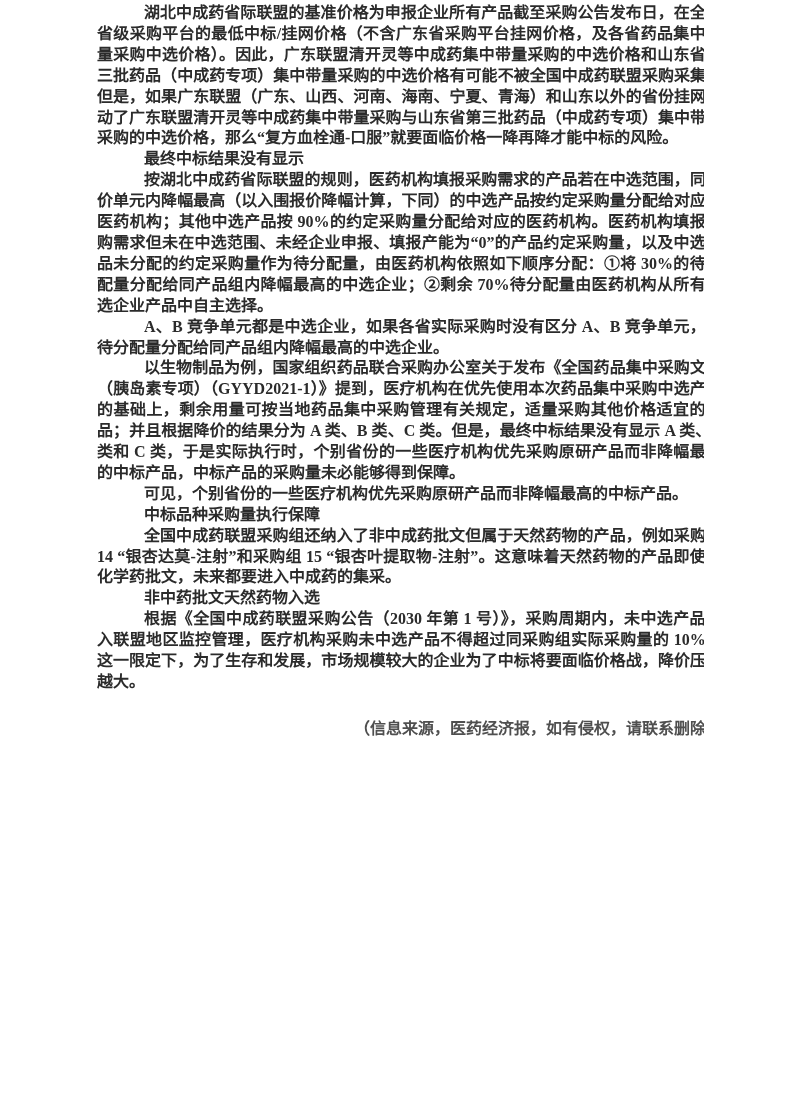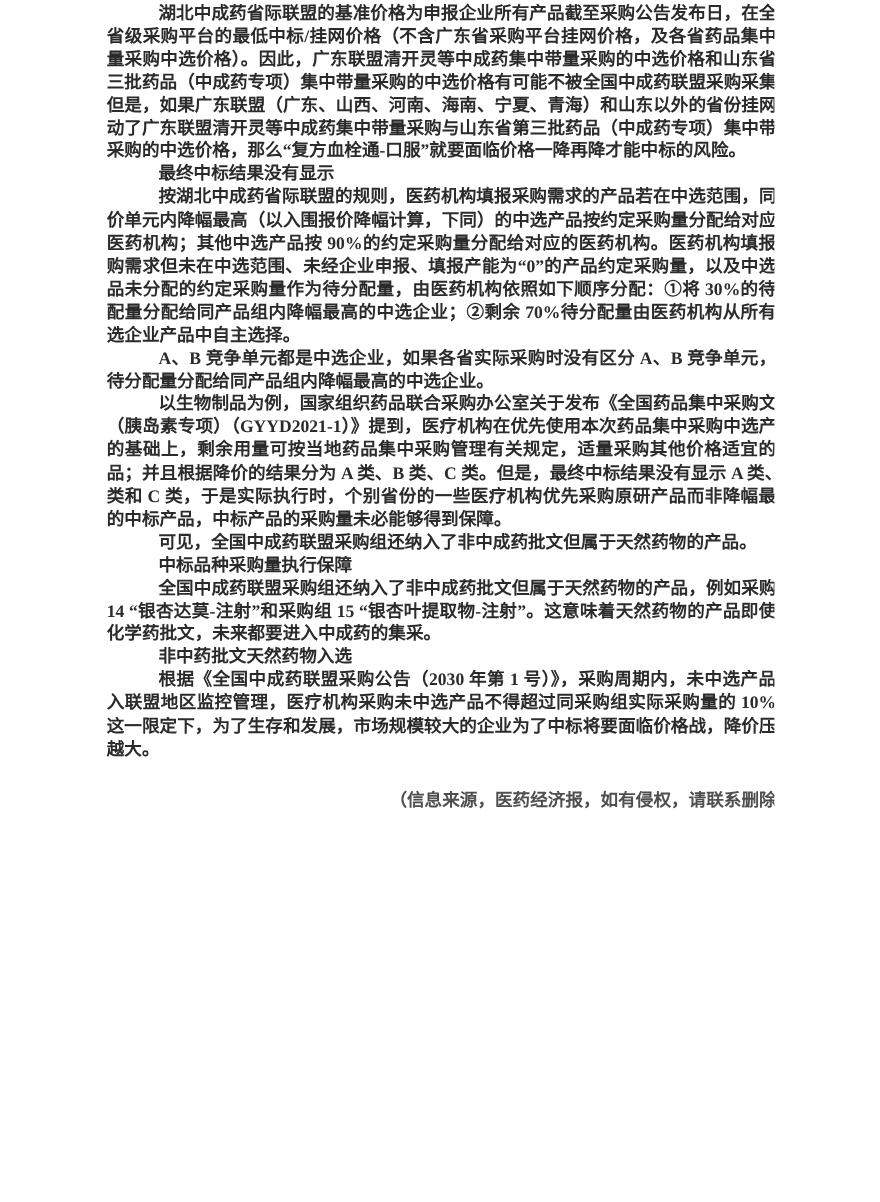--- a/index.html
+++ b/index.html
@@ -45,20 +45,20 @@
 </head>
 <body>
 
 <div class="page">
   <div class="textcol">
     <p class="para">湖北中成药省际联盟的基准价格为申报企业所有产品截至采购公告发布日，在全国省级采购平台的最低中标/挂网价格（不含广东省采购平台挂网价格，及各省药品集中带量采购中选价格）。因此，广东联盟清开灵等中成药集中带量采购的中选价格和山东省第三批药品（中成药专项）集中带量采购的中选价格有可能不被全国中成药联盟采购采集，但是，如果广东联盟（广东、山西、河南、海南、宁夏、青海）和山东以外的省份挂网联动了广东联盟清开灵等中成药集中带量采购与山东省第三批药品（中成药专项）集中带量采购的中选价格，那么“复方血栓通-口服”就要面临价格一降再降才能中标的风险。</p>
     <p class="para">最终中标结果没有显示</p>
     <p class="para">按湖北中成药省际联盟的规则，医药机构填报采购需求的产品若在中选范围，同竞价单元内降幅最高（以入围报价降幅计算，下同）的中选产品按约定采购量分配给对应的医药机构；其他中选产品按 90%的约定采购量分配给对应的医药机构。医药机构填报采购需求但未在中选范围、未经企业申报、填报产能为“0”的产品约定采购量，以及中选产品未分配的约定采购量作为待分配量，由医药机构依照如下顺序分配：①将 30%的待分配量分配给同产品组内降幅最高的中选企业；②剩余 70%待分配量由医药机构从所有中选企业产品中自主选择。</p>
     <p class="para">A、B 竞争单元都是中选企业，如果各省实际采购时没有区分 A、B 竞争单元，的待分配量分配给同产品组内降幅最高的中选企业。</p>
     <p class="para">以生物制品为例，国家组织药品联合采购办公室关于发布《全国药品集中采购文件（胰岛素专项）（GYYD2021-1）》提到，医疗机构在优先使用本次药品集中采购中选产品的基础上，剩余用量可按当地药品集中采购管理有关规定，适量采购其他价格适宜的产品；并且根据降价的结果分为 A 类、B 类、C 类。但是，最终中标结果没有显示 A 类、B 类和 C 类，于是实际执行时，个别省份的一些医疗机构优先采购原研产品而非降幅最高的中标产品，中标产品的采购量未必能够得到保障。</p>
-    <p class="para">可见，全国中成药联盟采购组还纳入了非中成药批文但属于天然药物的产品。</p>
+    <p class="para">可见，个别省份的一些医疗机构优先采购原研产品而非降幅最高的中标产品。</p>
     <p class="para">中标品种采购量执行保障</p>
     <p class="para">全国中成药联盟采购组还纳入了非中成药批文但属于天然药物的产品，例如采购组 14 “银杏达莫-注射”和采购组 15 “银杏叶提取物-注射”。这意味着天然药物的产品即使是化学药批文，未来都要进入中成药的集采。</p>
     <p class="para">非中药批文天然药物入选</p>
     <p class="para">根据《全国中成药联盟采购公告（2030 年第 1 号）》，采购周期内，未中选产品纳入联盟地区监控管理，医疗机构采购未中选产品不得超过同采购组实际采购量的 10%。这一限定下，为了生存和发展，市场规模较大的企业为了中标将要面临价格战，降价压力越大。</p>
     <p class="para source">（信息来源，医药经济报，如有侵权，请联系删除）</p>
   </div>
 </div>
 
 </body></html>

